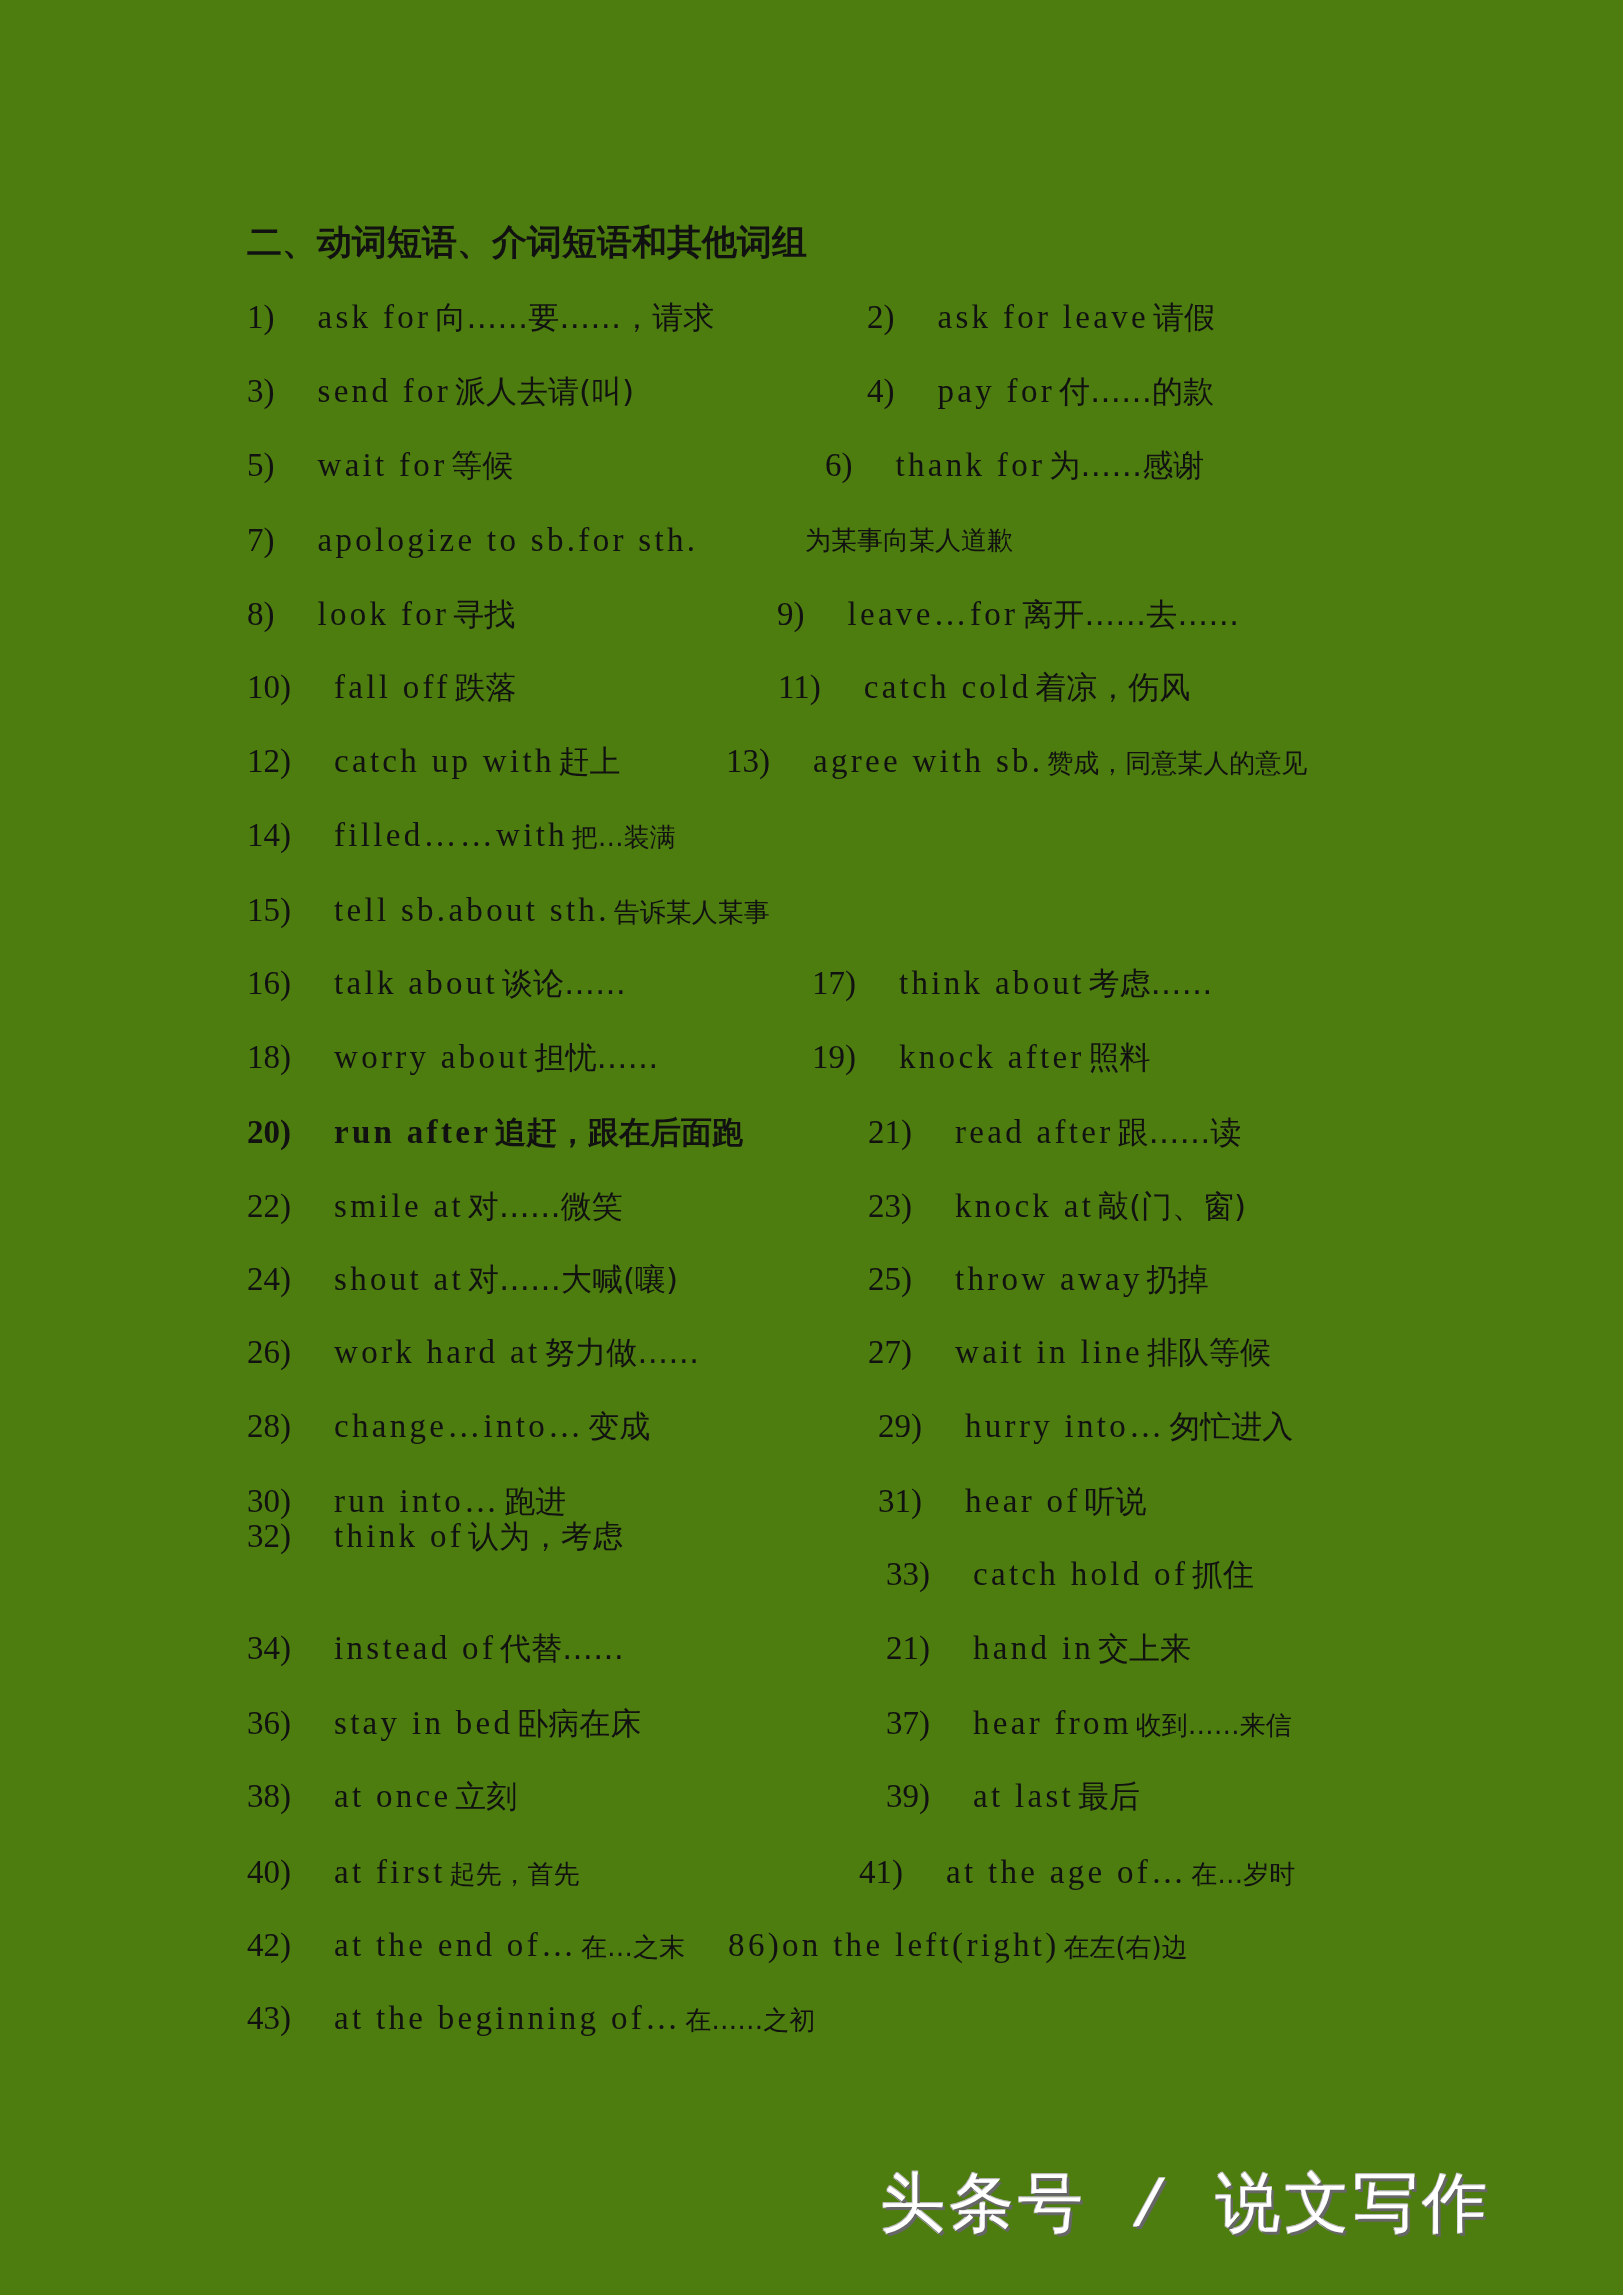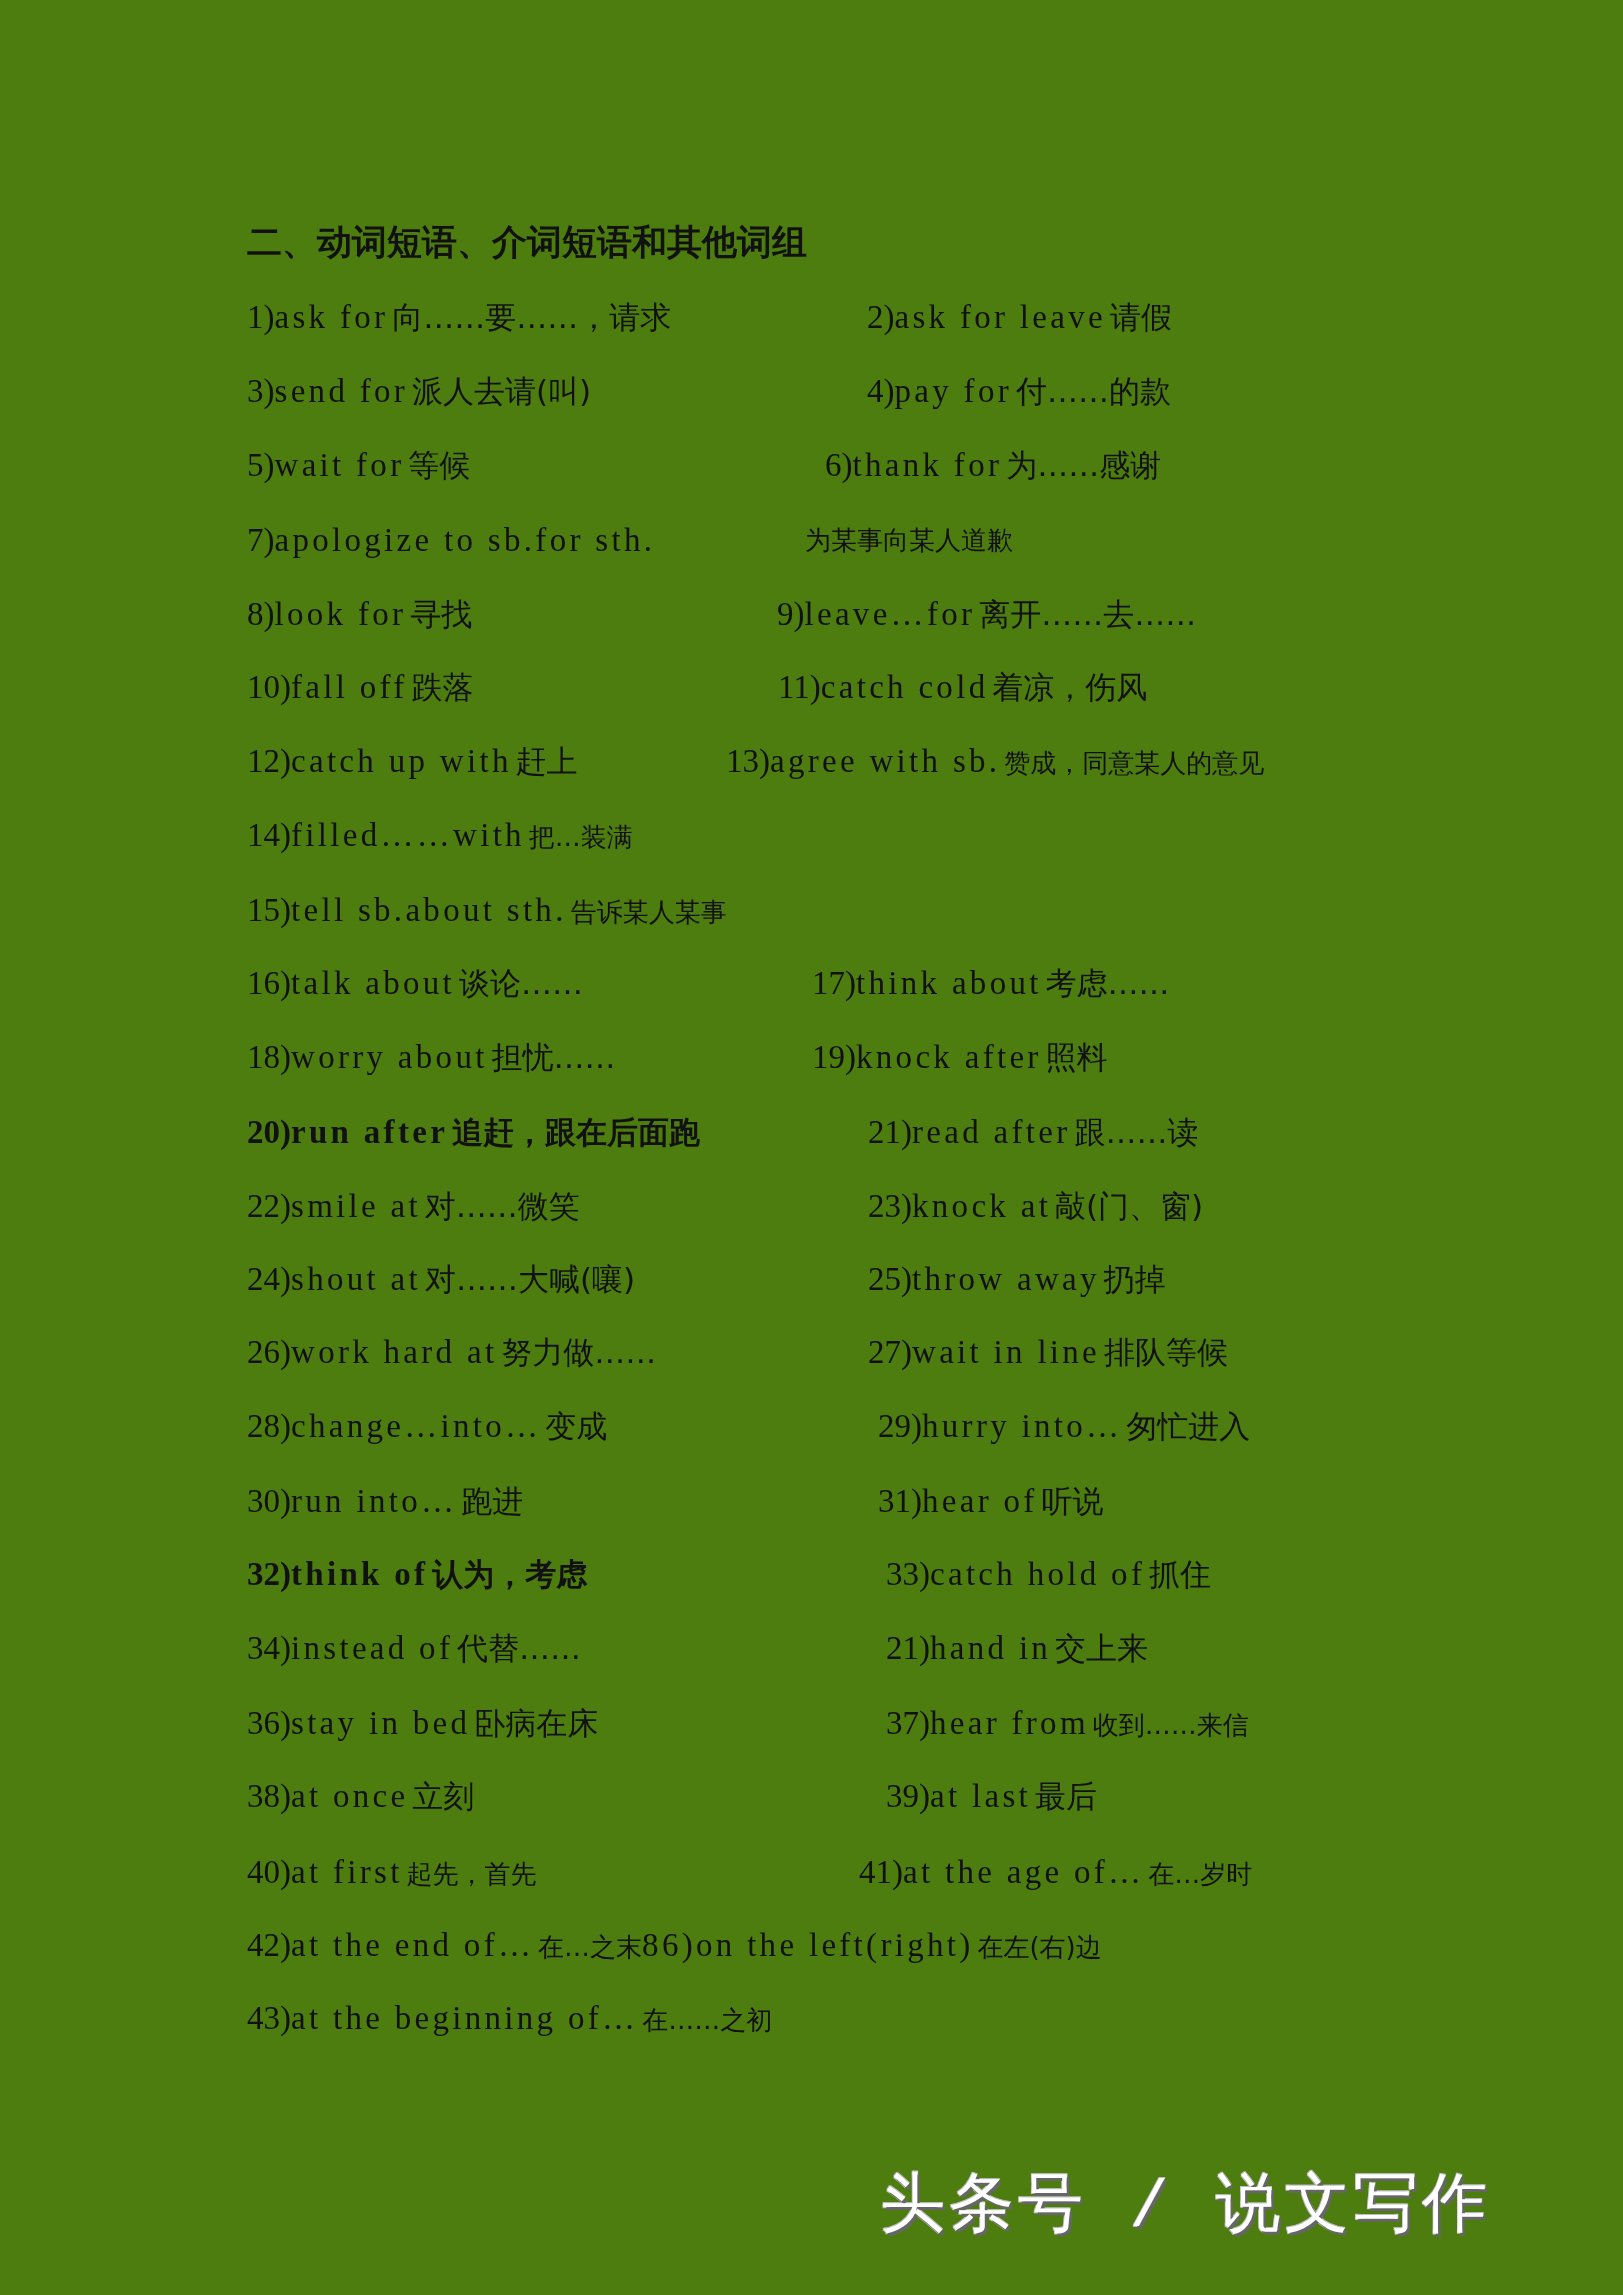--- a/index.html
+++ b/index.html
@@ -10,21 +10,21 @@
     font-family: "DejaVu Sans", sans-serif; font-weight: bold;
     font-size: 35px; color: #111; white-space: nowrap; line-height: 42px;
   }
   .entry {
     position: absolute; white-space: nowrap; color: #111;
     font-family: "Liberation Mono", "DejaVu Sans Mono", monospace;
     font-size: 33px; line-height: 42px; height: 42px;
     transform: translateY(-21px);
   }
   .entry .num, .entry .en { font-family: "Liberation Serif", "DejaVu Serif", serif; }
-  .entry .en { letter-spacing: 3.3px; }
+  .entry .en { letter-spacing: 3.3px; margin-left: 43px; }
   .entry .zh { font-family: "DejaVu Sans", sans-serif; font-size: 31px; margin-left: 3.9px; }
   .entry .zh.small { font-size: 26px; }
   .watermark {
     position: absolute; left: 880px; top: 2159px;
     font-family: Liberation Mono, monospace; font-size: 65px;
     color: #ffffff; white-space: nowrap; letter-spacing: 3.9px;
     text-shadow: 2.6px 2.6px 0 #666, -0.7px -0.7px 0 #bbb, 0.7px -0.7px 0 #bbb, -0.7px 0.7px 0 #bbb;
   }
 </style>
 </head>
@@ -58,21 +58,21 @@
       <div class="entry" style="left: 247px; top: 1206px;"><span class="num">22)</span><span class="en">smile at</span><span class="zh">对……微笑</span></div>
       <div class="entry" style="left: 868px; top: 1206px;"><span class="num">23)</span><span class="en">knock at</span><span class="zh">敲(门、窗)</span></div>
       <div class="entry" style="left: 247px; top: 1279px;"><span class="num">24)</span><span class="en">shout at</span><span class="zh">对……大喊(嚷)</span></div>
       <div class="entry" style="left: 868px; top: 1279px;"><span class="num">25)</span><span class="en">throw away</span><span class="zh">扔掉</span></div>
       <div class="entry" style="left: 247px; top: 1352px;"><span class="num">26)</span><span class="en">work hard at</span><span class="zh">努力做……</span></div>
       <div class="entry" style="left: 868px; top: 1352px;"><span class="num">27)</span><span class="en">wait in line</span><span class="zh">排队等候</span></div>
       <div class="entry" style="left: 247px; top: 1426px;"><span class="num">28)</span><span class="en">change…into…</span><span class="zh">变成</span></div>
       <div class="entry" style="left: 878px; top: 1426px;"><span class="num">29)</span><span class="en">hurry into…</span><span class="zh">匆忙进入</span></div>
       <div class="entry" style="left: 247px; top: 1501px;"><span class="num">30)</span><span class="en">run into…</span><span class="zh">跑进</span></div>
       <div class="entry" style="left: 878px; top: 1501px;"><span class="num">31)</span><span class="en">hear of</span><span class="zh">听说</span></div>
-      <div class="entry" style="left: 247px; top: 1574px; font-weight: bold;"><span class="num">32)</span><span class="en">think of</span><span class="zh">认为，考虑</span></div>
+      <div class="entry" style="left: 247px; top: 1536px;"><span class="num">32)</span><span class="en">think of</span><span class="zh">认为，考虑</span></div>
       <div class="entry" style="left: 886px; top: 1574px;"><span class="num">33)</span><span class="en">catch hold of</span><span class="zh">抓住</span></div>
       <div class="entry" style="left: 247px; top: 1648px;"><span class="num">34)</span><span class="en">instead of</span><span class="zh">代替……</span></div>
       <div class="entry" style="left: 886px; top: 1648px;"><span class="num">21)</span><span class="en">hand in</span><span class="zh">交上来</span></div>
       <div class="entry" style="left: 247px; top: 1723px;"><span class="num">36)</span><span class="en">stay in bed</span><span class="zh">卧病在床</span></div>
       <div class="entry" style="left: 886px; top: 1723px;"><span class="num">37)</span><span class="en">hear from</span><span class="zh small">收到……来信</span></div>
       <div class="entry" style="left: 247px; top: 1796px;"><span class="num">38)</span><span class="en">at once</span><span class="zh">立刻</span></div>
       <div class="entry" style="left: 886px; top: 1796px;"><span class="num">39)</span><span class="en">at last</span><span class="zh">最后</span></div>
       <div class="entry" style="left: 247px; top: 1872px;"><span class="num">40)</span><span class="en">at first</span><span class="zh small">起先，首先</span></div>
       <div class="entry" style="left: 859px; top: 1872px;"><span class="num">41)</span><span class="en">at the age of…</span><span class="zh small">在…岁时</span></div>
       <div class="entry" style="left: 247px; top: 1945px;"><span class="num">42)</span><span class="en">at the end of…</span><span class="zh small">在…之末</span><span class="en">86)on the left(right)</span><span class="zh small">在左(右)边</span></div>

